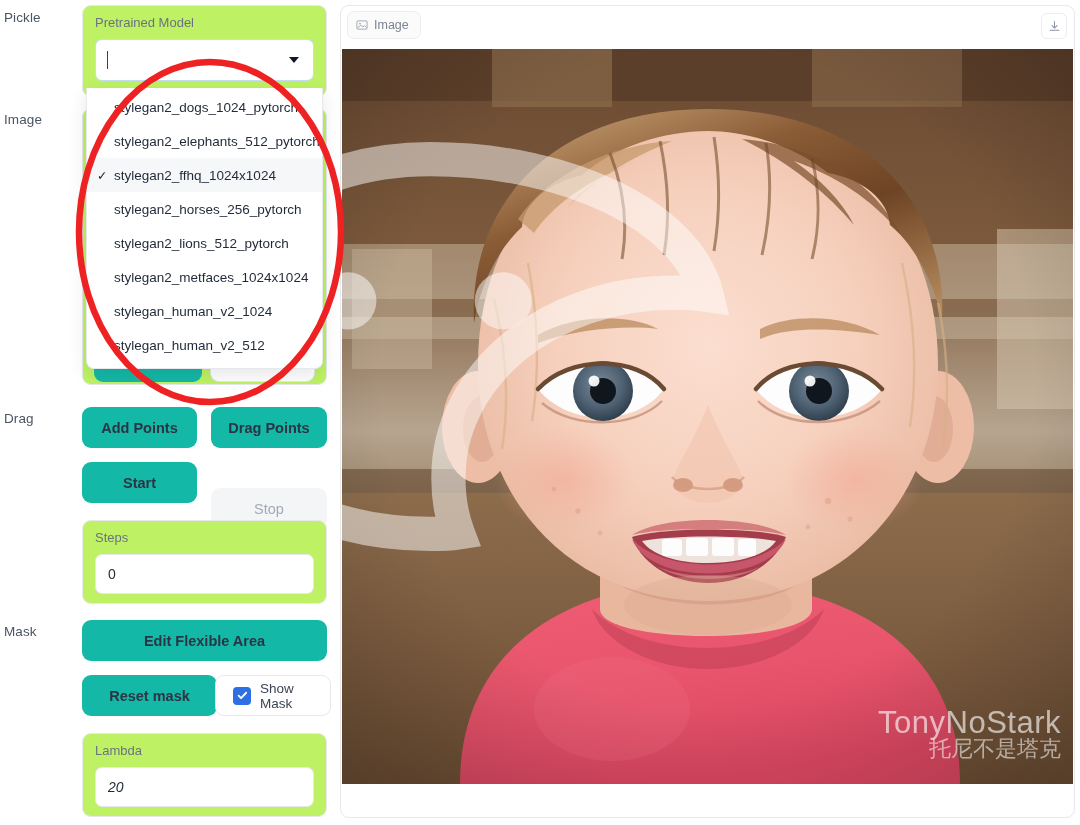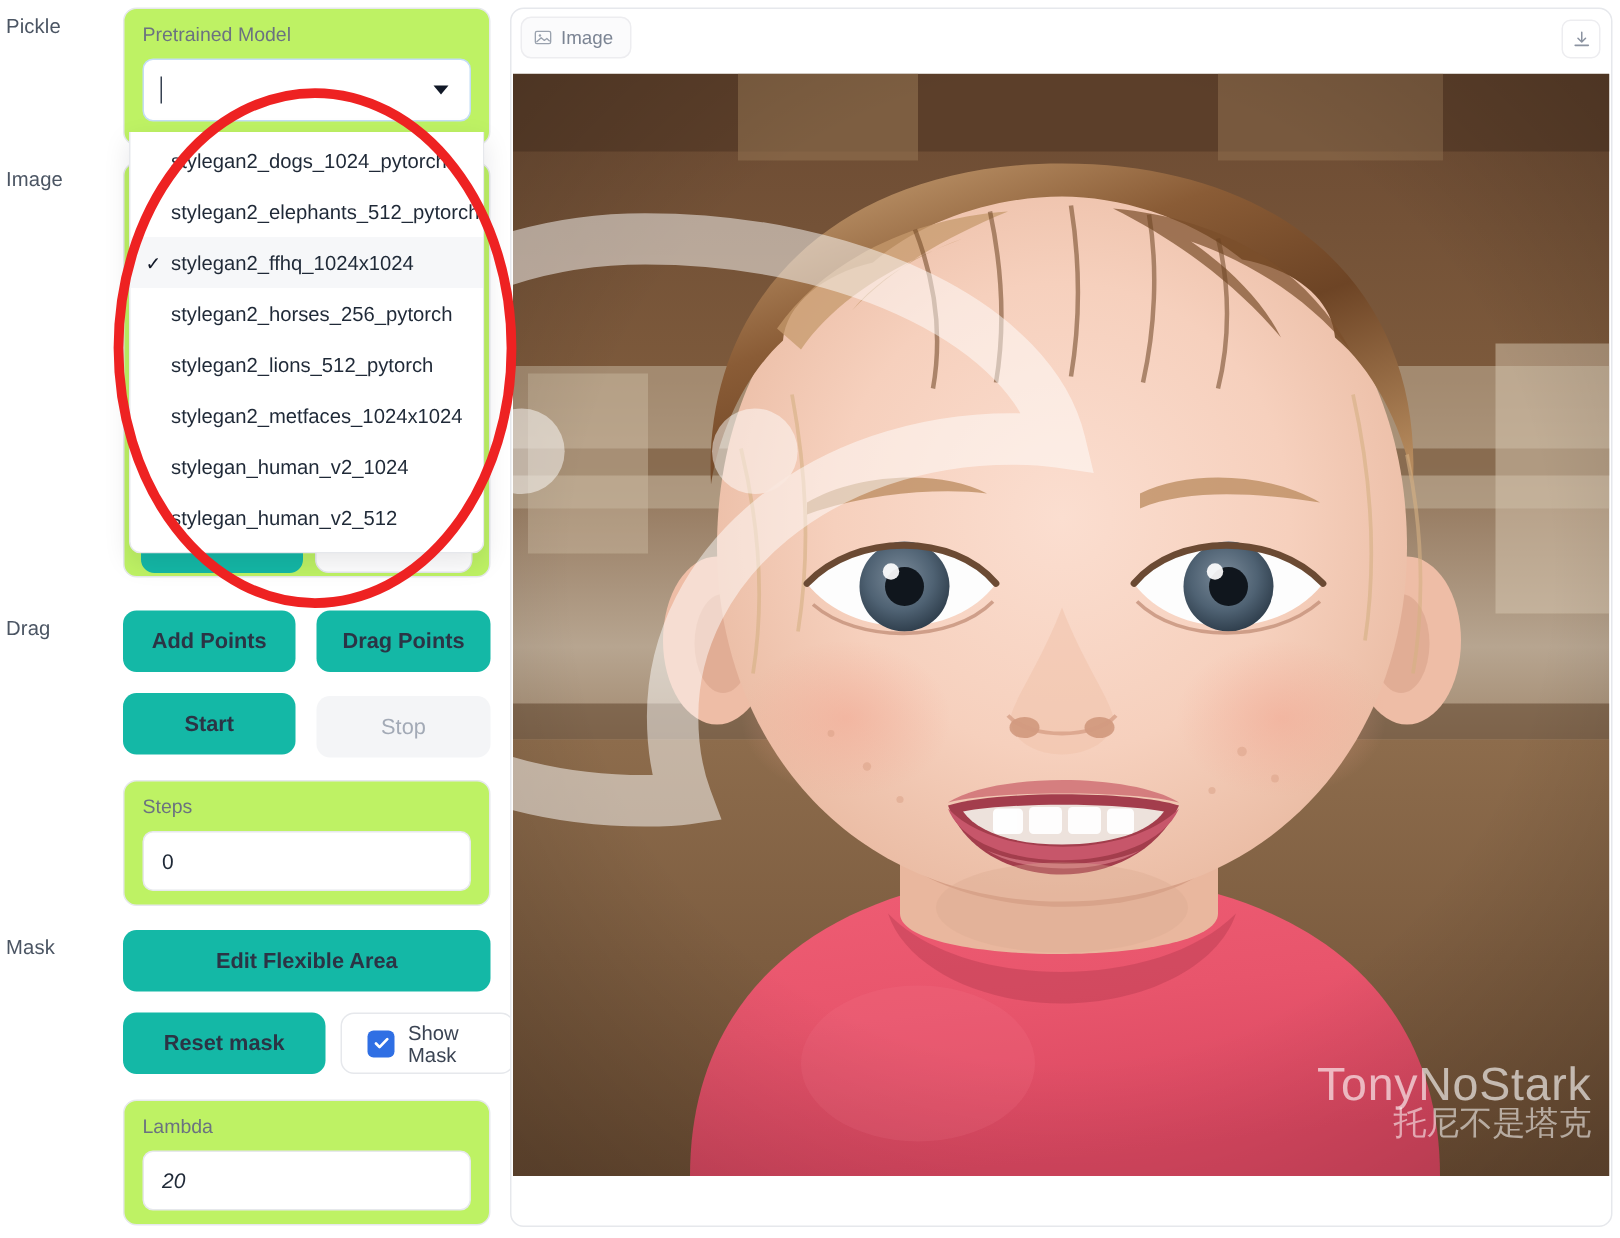--- a/index.html
+++ b/index.html
@@ -306,30 +306,30 @@
     </div>
     <div class="dd-item">
       <span class="dd-check"></span>
       <span>stylegan_human_v2_512</span>
     </div>
   </div>
 
   <div class="btn semi" style="left:82px;  top:407px; width:115px; height:41px;">Add Points</div>
   <div class="btn semi" style="left:211px; top:407px; width:116px; height:41px;">Drag Points</div>
   <div class="btn light" style="left:82px;  top:462px; width:115px; height:41px;">Start</div>
-  <div class="btn disabled" style="left:211px; top:464px; width:116px; height:41px;">Stop</div>
+  <div class="btn disabled" style="left:211px; top:488px; width:116px; height:41px;">Stop</div>
 
   <div class="card" style="left:82px; top:520px; width:245px; height:84px;">
     <span class="field-label">Steps</span>
     <div class="num-input" style="top:33px;">0</div>
   </div>
 
   <div class="btn semi" style="left:82px; top:620px; width:245px; height:41px;">Edit Flexible Area</div>
   <div class="btn semi" style="left:82px; top:675px; width:135px; height:41px;">Reset mask</div>
-  <div class="check-card" style="left:227px; top:675px; width:116px; height:41px;padding-left:17px;">
+  <div class="check-card" style="left:215px; top:675px; width:116px; height:41px;padding-left:17px;">
     <span class="checkbox">
       <svg width="11" height="11" viewBox="0 0 12 12">
           <path d="M1.8 6.2 L4.4 8.8 L10 3" fill="none" stroke="#ffffff" stroke-width="2" stroke-linecap="round" stroke-linejoin="round"></path>
         </svg>
     </span>
     <span class="check-label">Show Mask</span>
   </div>
 
   <div class="card" style="left:82px; top:733px; width:245px; height:84px;">
     <span class="field-label">Lambda</span>

